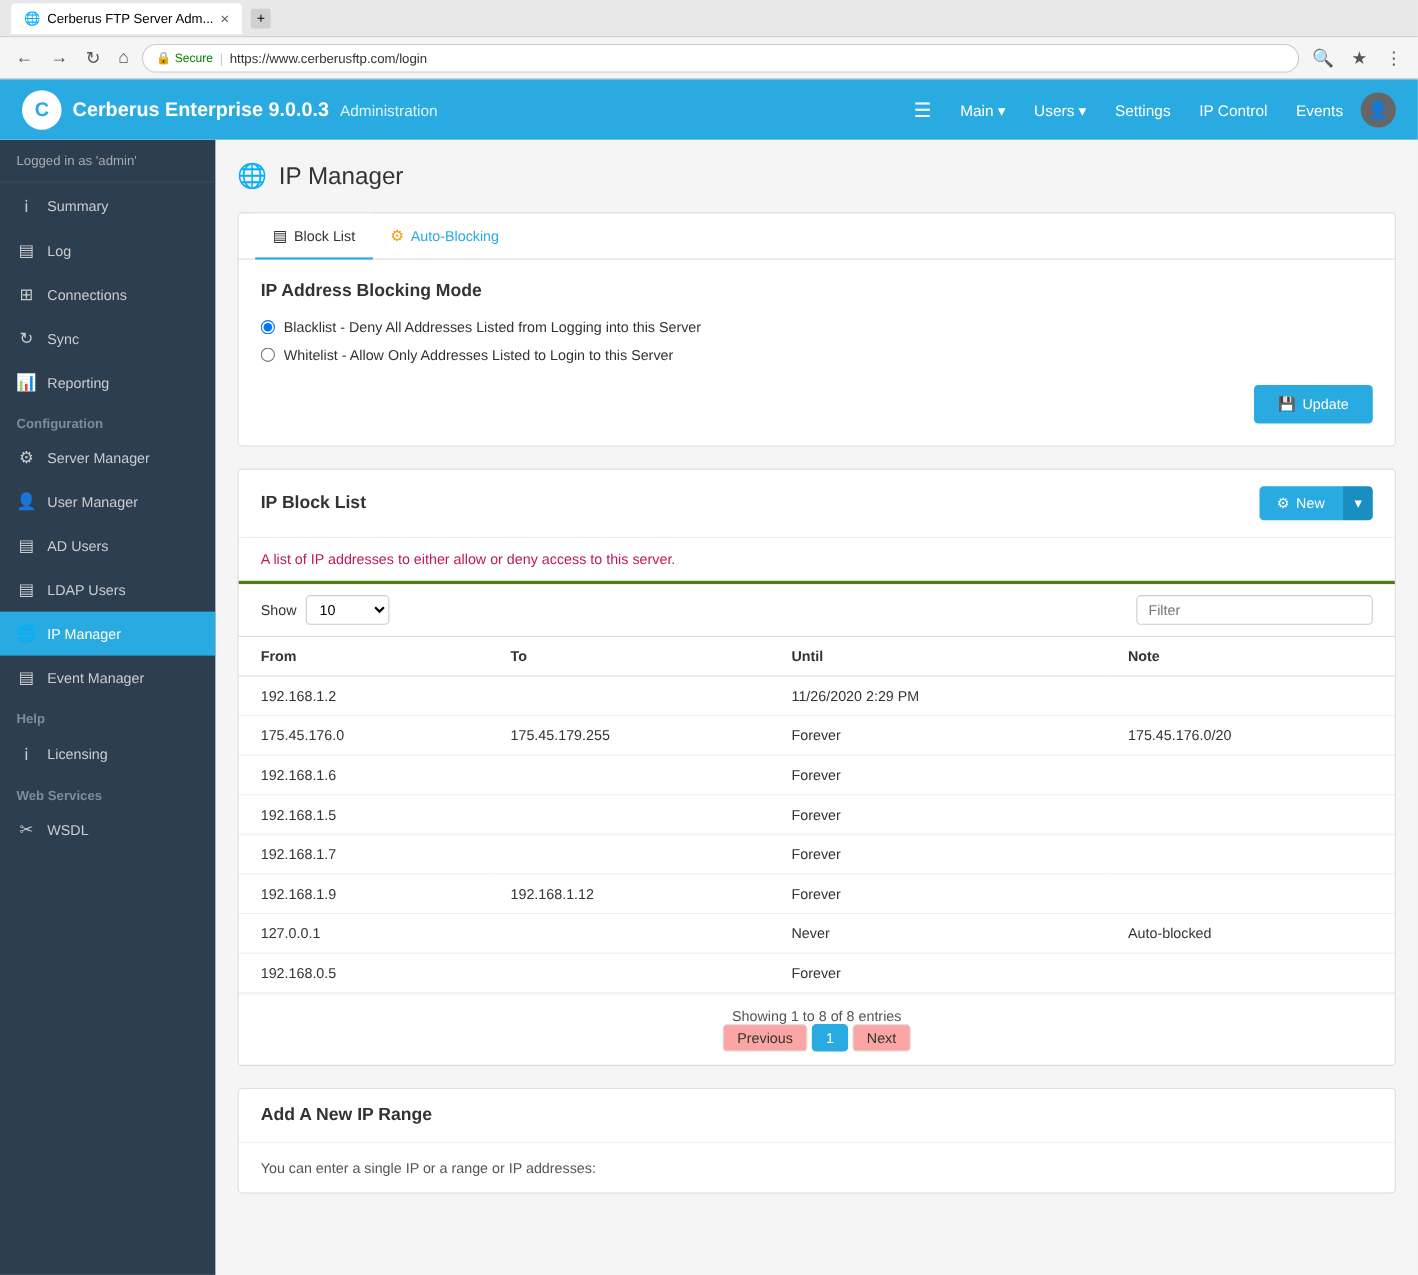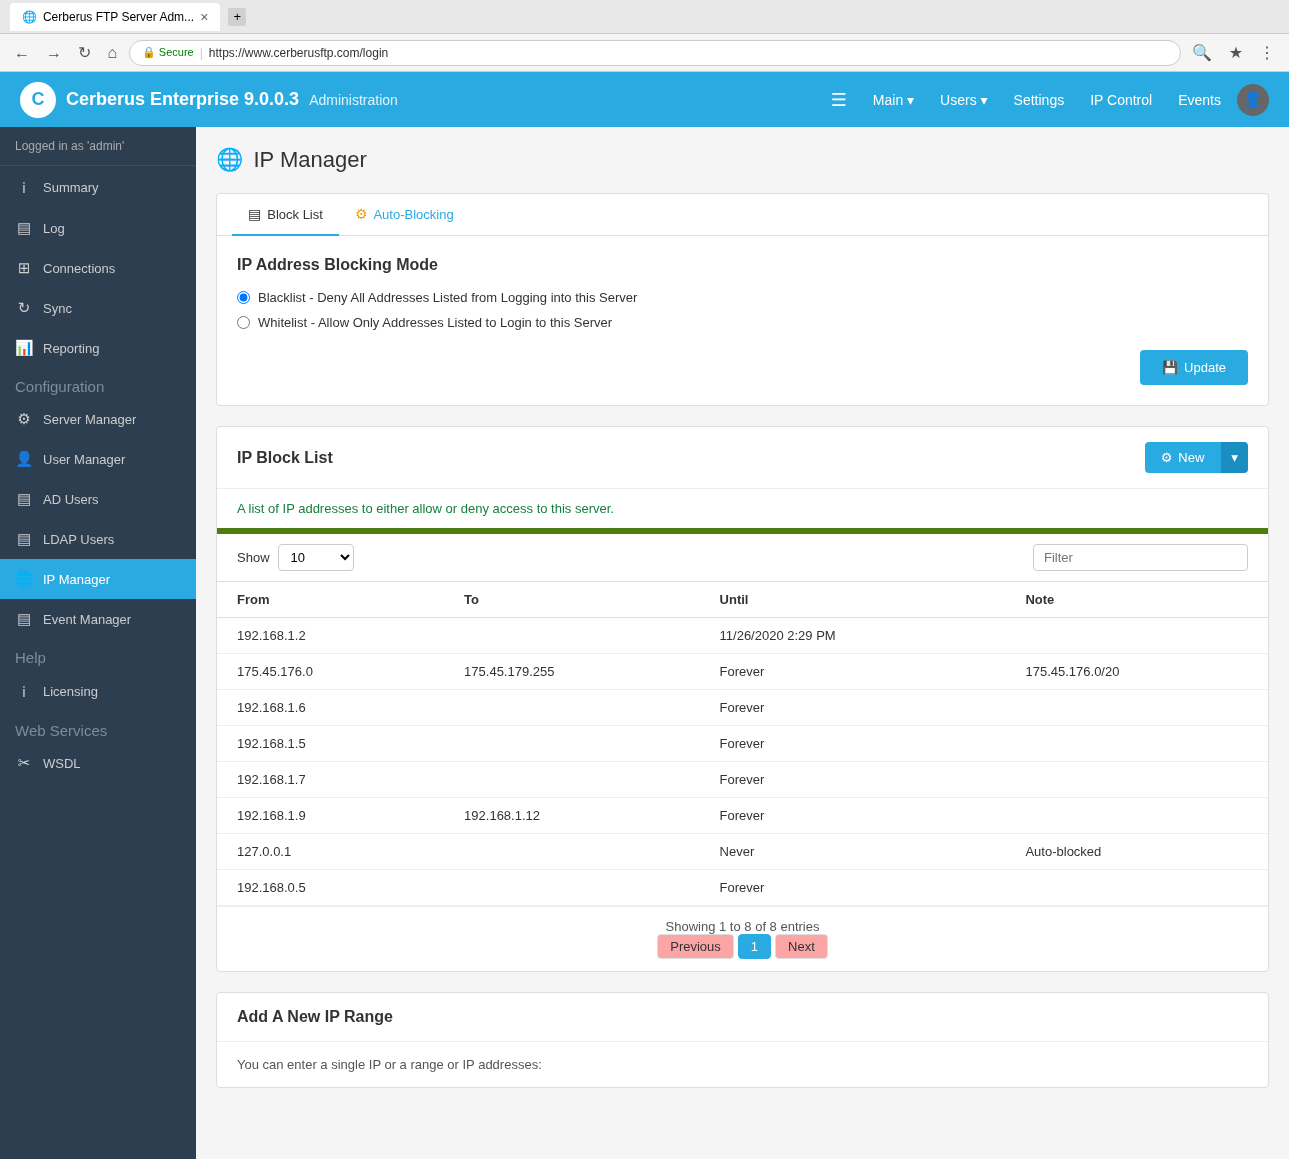--- a/index.html
+++ b/index.html
@@ -102,23 +102,23 @@
       color: #ccc;
       cursor: pointer;
       font-size: 13px;
       text-decoration: none;
     }
     .sidebar-item.active { background: #29abe2; color: white; }
     .sidebar-icon { font-size: 15px; width: 18px; text-align: center; flex-shrink: 0; }
     .sidebar-section {
       padding: 10px 15px 4px;
       color: #7f8c9a;
-      font-size: 15px;
+      font-size: 12px;
       text-transform: none;
-      font-weight: normal;
+      font-weight: bold;
     }
 
     
     .content-area {
       flex: 1;
       overflow-y: auto;
       background: #f5f5f5;
       padding: 20px;
     }
     .page-title {
@@ -208,21 +208,21 @@
     .new-btn-dropdown {
       background: #1a8ec0;
       color: white;
       border: none;
       border-left: 1px solid #29abe2;
       padding: 8px 10px;
       border-radius: 0 4px 4px 0;
       cursor: pointer;
     }
 
-    .block-list-desc { padding: 12px 20px; color: #15803d; font-size: 13px; border-bottom: 6px solid #4d7c0f; }
+    .block-list-desc { padding: 12px 20px; color: #be185d; font-size: 13px; border-bottom: 3px solid #4d7c0f; }
 
     .table-controls {
       display: flex;
       align-items: center;
       justify-content: space-between;
       padding: 10px 20px;
     }
     .show-control { display: flex; align-items: center; gap: 8px; font-size: 13px; color: #333; }
     .show-select {
       border: 1px solid #ccc;

